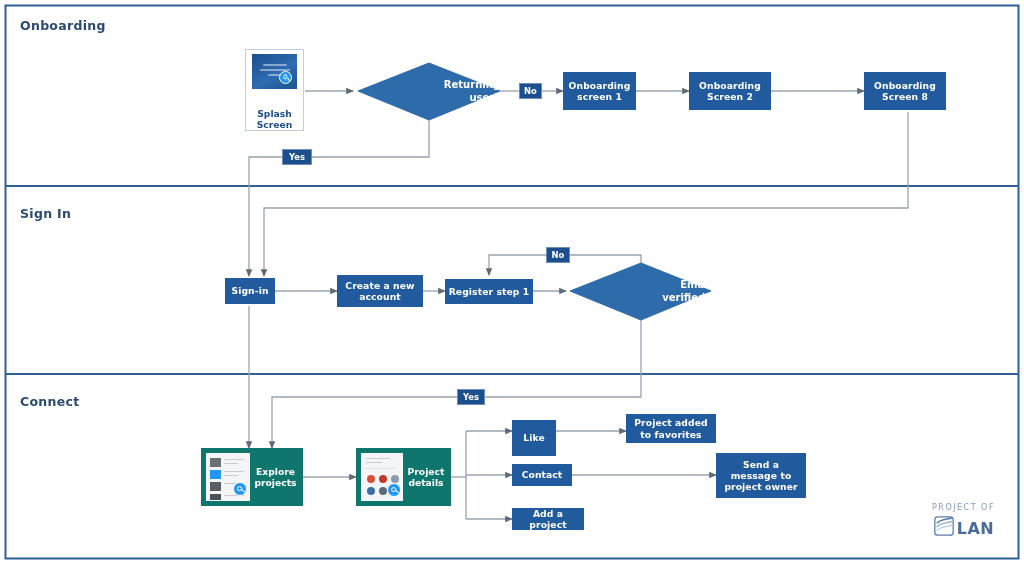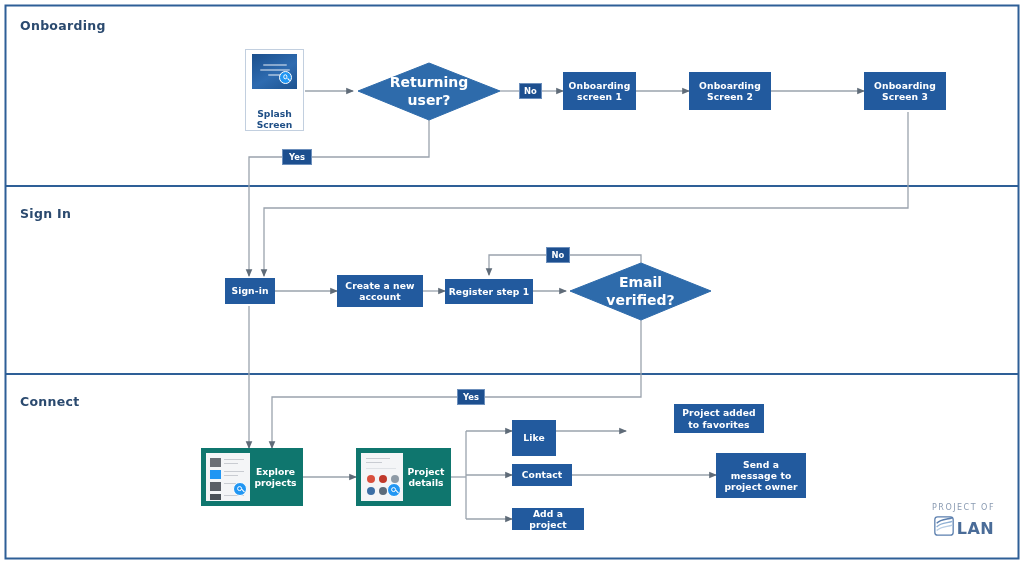--- a/index.html
+++ b/index.html
@@ -46,24 +46,24 @@
     align-items: center;
     justify-content: center;
     box-sizing: border-box;
     padding: 2px 3px;
     letter-spacing: 0.1px;
   }
   
   .diamond-label {
     position: absolute;
     color: #ffffff;
-    font-size: 14px;
+    font-size: 10px;
     font-weight: bold;
     line-height: 1.22;
-    text-align: center;
+    text-align: right;
     width: 100%;
     pointer-events: none;
   }
   .diamond-wrap {
     position: absolute;
     display: flex;
     align-items: center;
     justify-content: center;
   }
   
@@ -314,21 +314,21 @@
   <div class="node" style="left:689px; top:72px; width:82px; height:38px;">
     <div>
       <span>Onboarding</span><br>
       <span>Screen 2</span>
     </div>
   </div>
 
   <div class="node" style="left:864px; top:72px; width:82px; height:38px;">
     <div>
       <span>Onboarding</span><br>
-      <span>Screen 3</span>
+      <span>Screen 8</span>
     </div>
   </div>
 
   <div class="node" style="left:225px; top:278px; width:50px; height:26px;">
     <div>
       <span>Sign-in</span>
     </div>
   </div>
 
   <div class="node" style="left:337px; top:275px; width:86px; height:32px;">
@@ -392,21 +392,21 @@
       <span>details</span>
     </div>
   </div>
 
   <div class="node" style="left:512px; top:420px; width:44px; height:36px;">
     <div>
       <span>Like</span>
     </div>
   </div>
 
-  <div class="node" style="left:626px; top:404px; width:90px; height:29px;margin-left:48px;">
+  <div class="node" style="left:626px; top:414px; width:90px; height:29px;">
     <div>
       <span>Project added</span><br>
       <span>to favorites</span>
     </div>
   </div>
 
   <div class="node" style="left:512px; top:464px; width:60px; height:22px;">
     <div>
       <span>Contact</span>
     </div>

